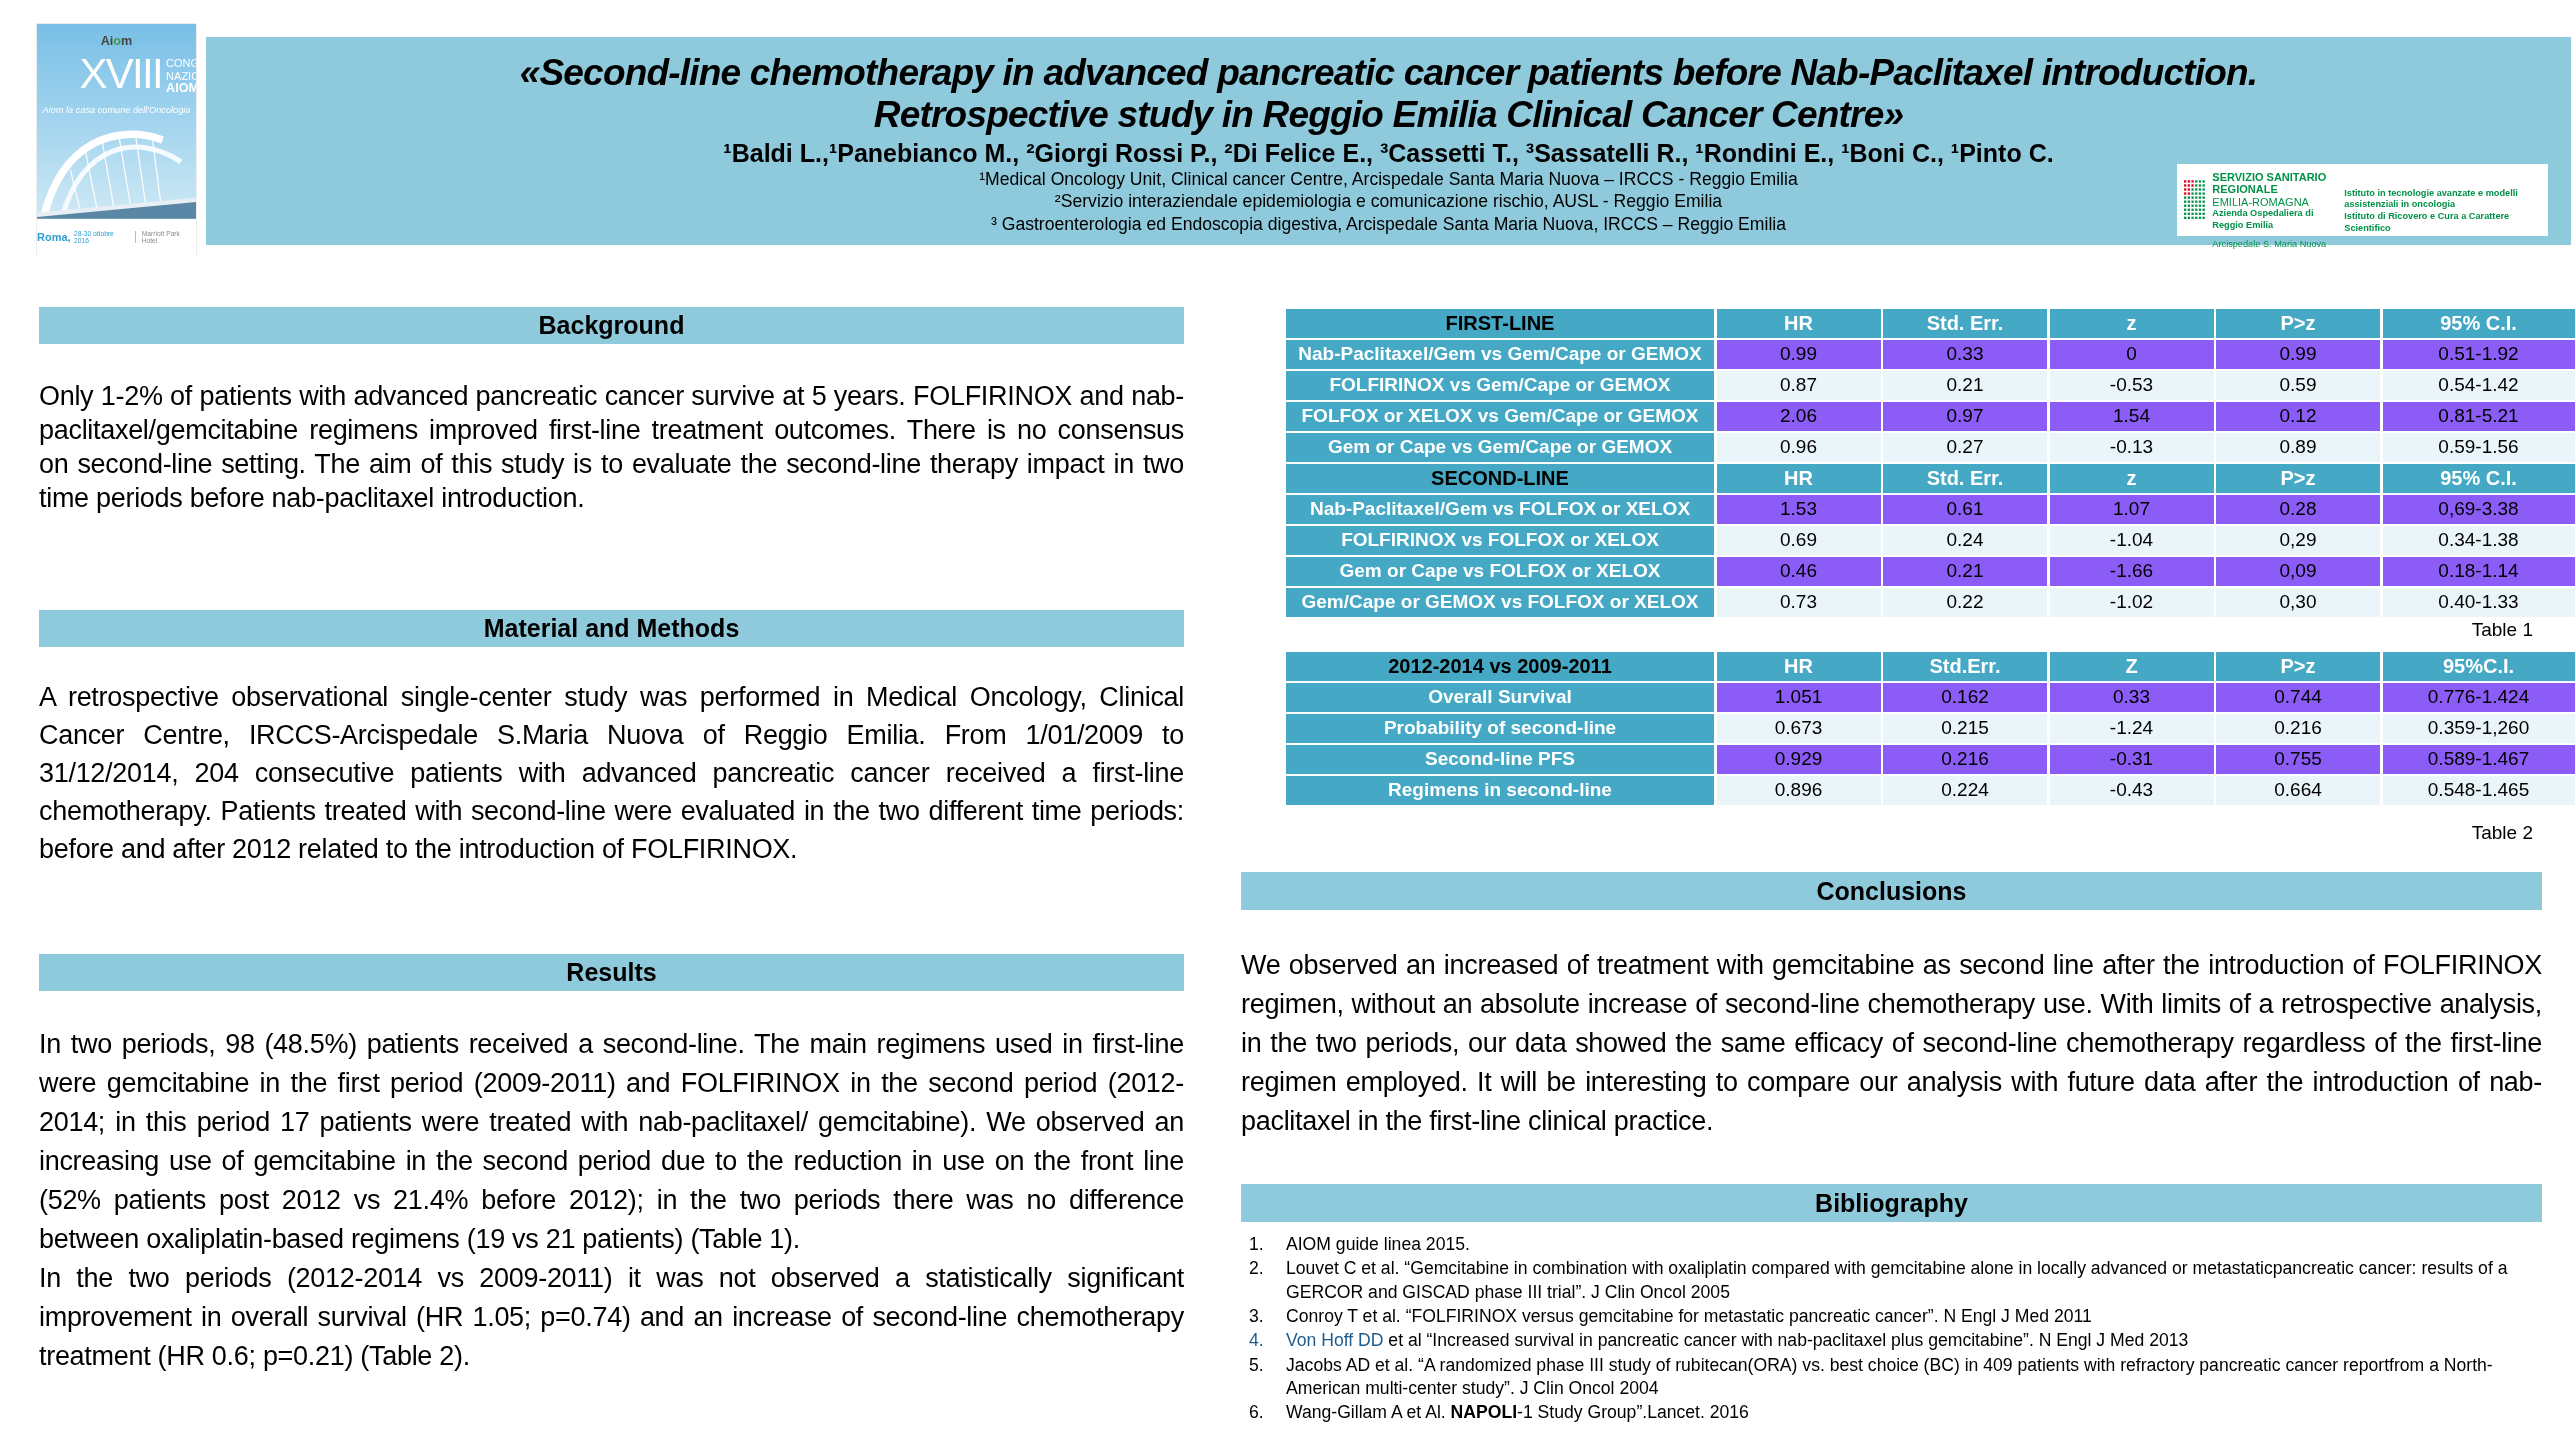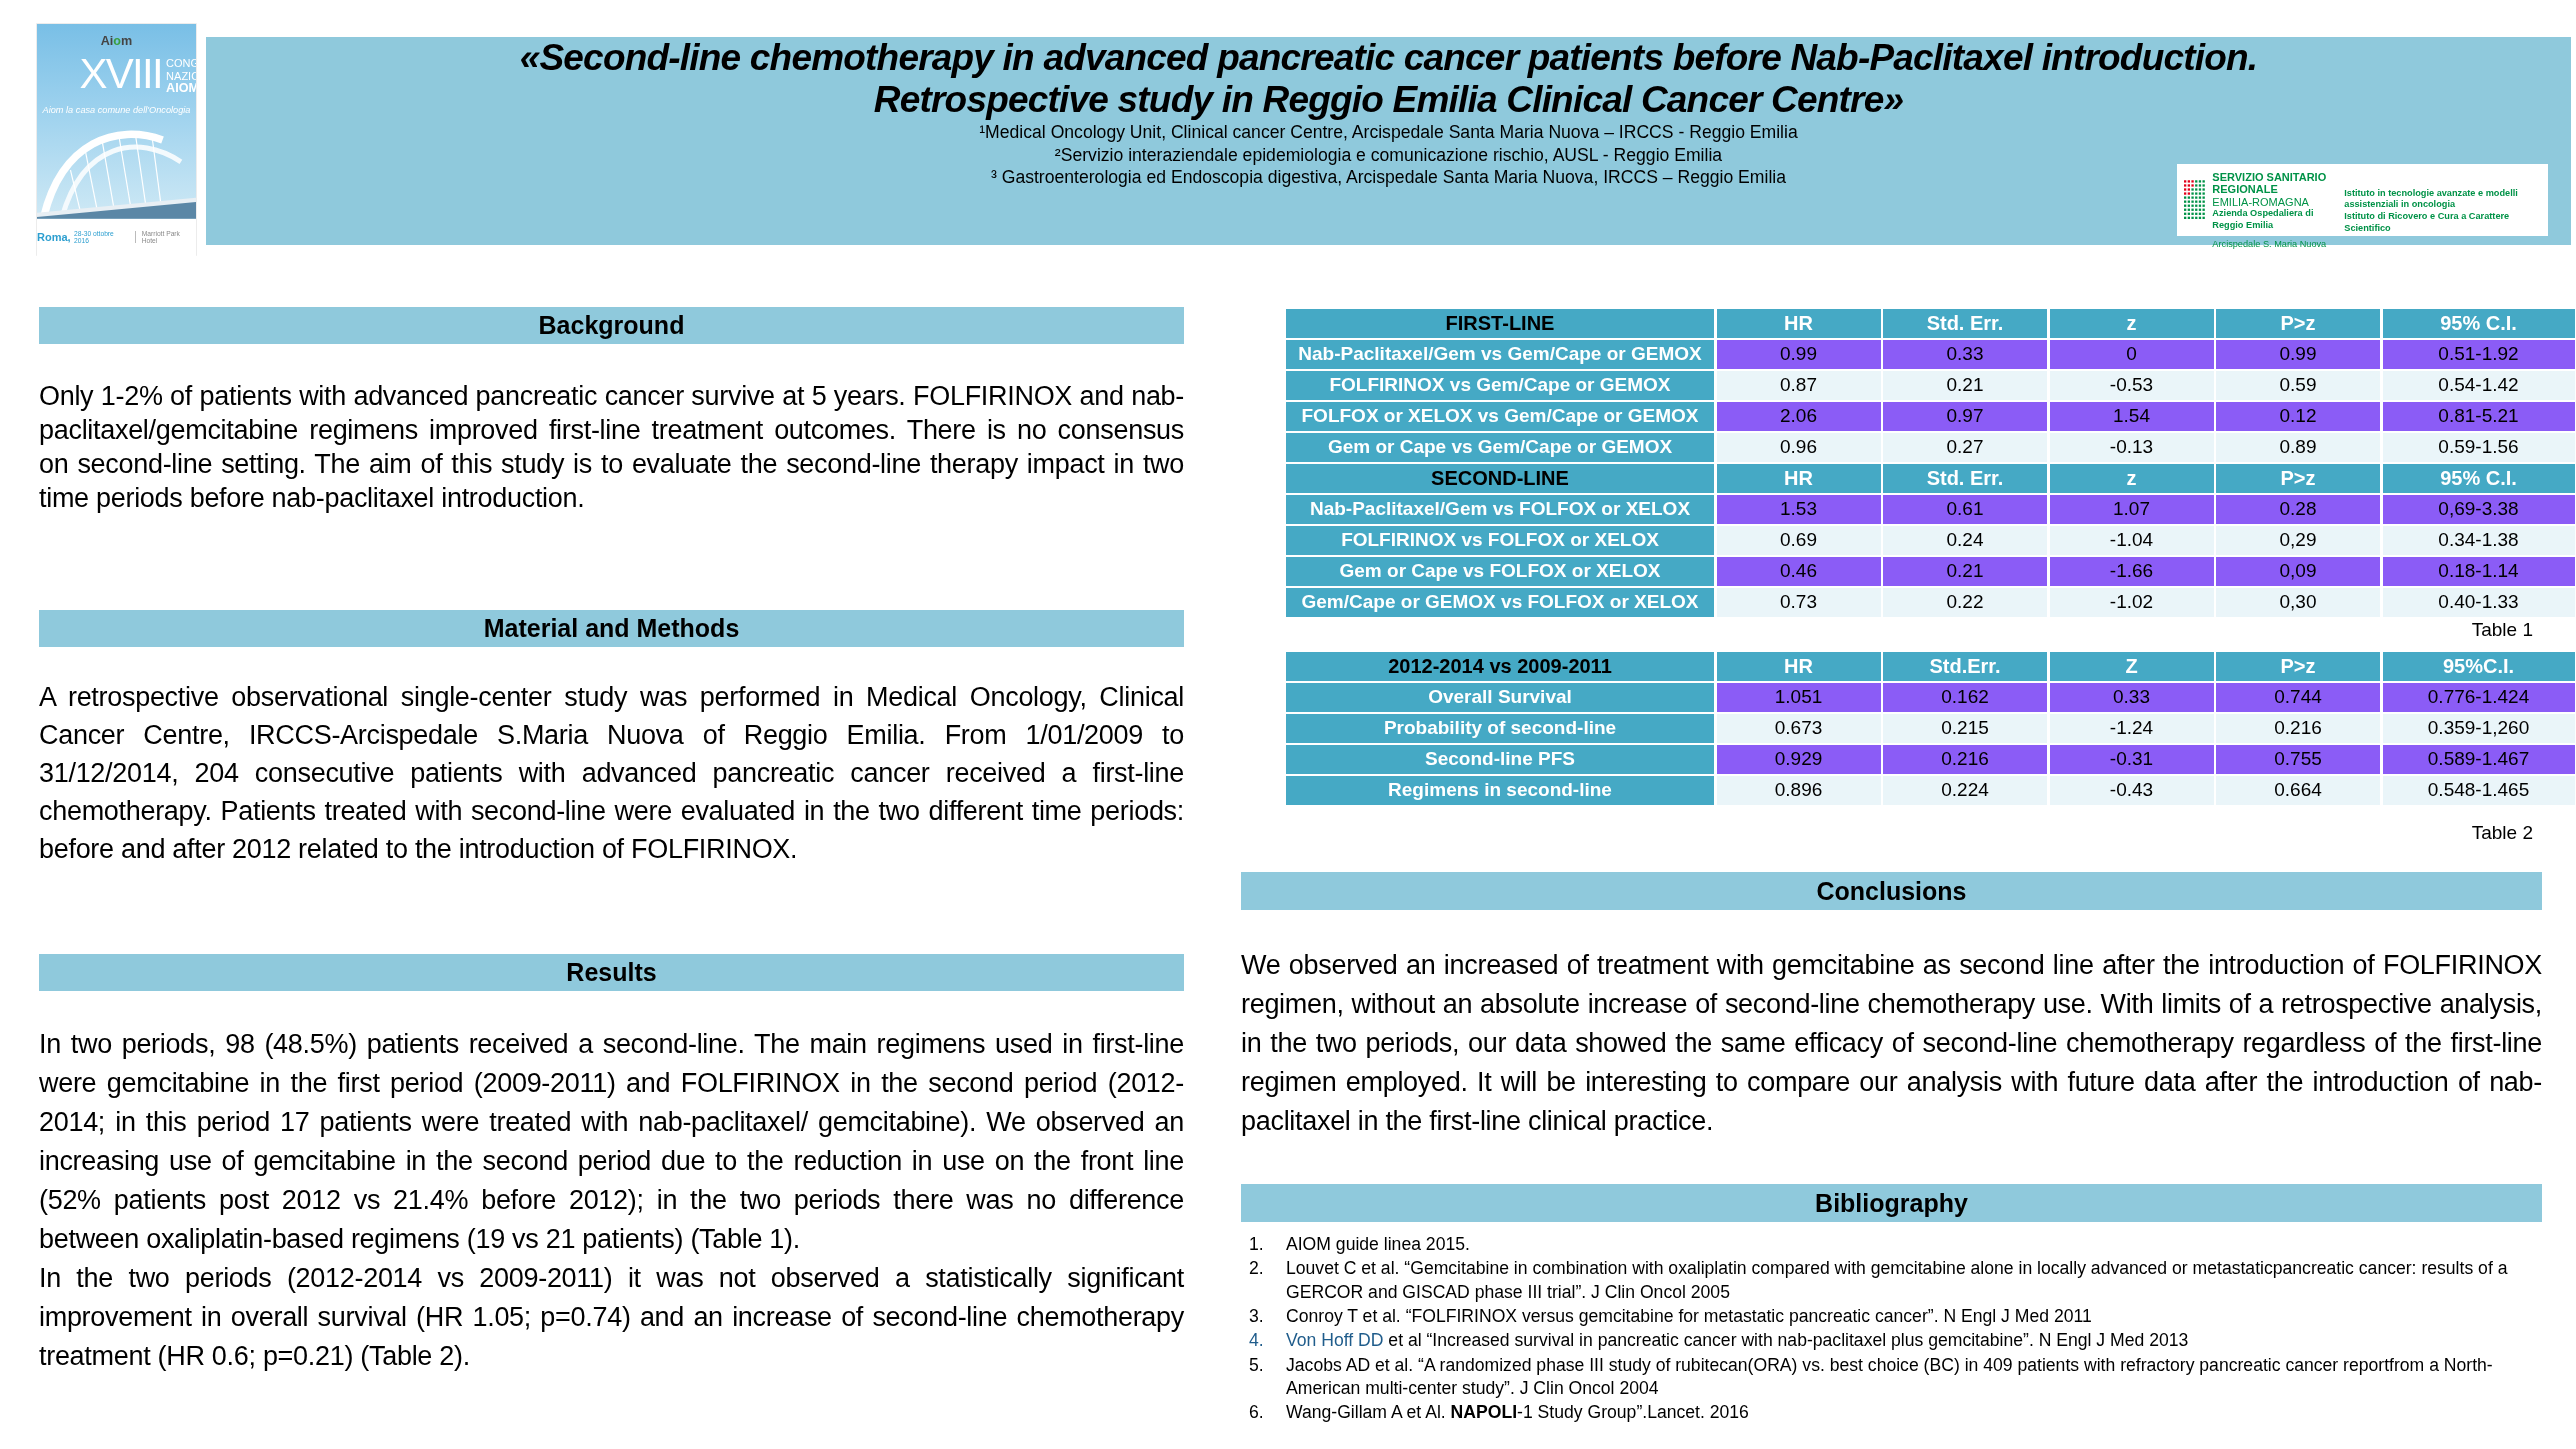--- a/index.html
+++ b/index.html
@@ -1,21 +1,21 @@
 <!DOCTYPE html>
 <html style="font-size:13.4px"><head>
 <meta charset="utf-8">
 <style>
   html,body{margin:0;padding:0;background:#fff;}
   #poster{position:relative;width:2576px;height:1449px;background:#ffffff;overflow:hidden;
           font-family:"Liberation Sans",sans-serif;color:#000;}
 
   
   .band{position:absolute;left:206px;top:37px;width:2365px;height:208px;background:#8FC9DC;}
-  .band-inner{position:absolute;left:0;top:0;width:100%;height:100%;display:flex;flex-direction:column;
+  .band-inner{position:absolute;left:0;top:15px;width:100%;height:100%;display:flex;flex-direction:column;
               align-items:center;padding-top:0;box-sizing:border-box;}
   .title-line{font-size:37px;font-weight:bold;font-style:italic;letter-spacing:-0.8px;line-height:42px;text-align:center;}
   .authors{font-size:25px;font-weight:bold;line-height:30px;margin-top:1.7px;text-align:center;}
   .affil{font-size:17.6px;line-height:22.6px;text-align:center;}
 
   
   .thumb{position:absolute;left:37px;top:23.5px;width:159px;height:231px;background:#1d4ed8;
          box-shadow:0 0 0 0.8px #e8e8e8;}
   .thumb-photo{position:absolute;left:0;top:0;width:159px;height:195px;
           background:linear-gradient(180deg,#79bfe6 0%,#9ed2ee 45%,#cfe9f5 100%);overflow:hidden;}
@@ -71,20 +71,21 @@
 </style>
 </head>
 <body>
 
 <div id="poster">
 
   <div class="band">
     <div class="band-inner">
       <div class="title-line">«Second-line chemotherapy in advanced pancreatic cancer patients before Nab-Paclitaxel introduction.</div>
       <div class="title-line">Retrospective study in Reggio Emilia Clinical Cancer Centre»</div>
+      <div class="authors">¹Baldi L.,¹Panebianco M., ²Giorgi Rossi P., ²Di Felice E., ³Cassetti T., ³Sassatelli R., ¹Rondini E., ¹Boni C., ¹Pinto C.</div>
       <div class="affil">¹Medical Oncology Unit, Clinical cancer Centre, Arcispedale Santa Maria Nuova – IRCCS -  Reggio Emilia</div>
       <div class="affil">²Servizio interaziendale epidemiologia e comunicazione rischio, AUSL  - Reggio Emilia</div>
       <div class="affil">³ Gastroenterologia ed Endoscopia digestiva, Arcispedale Santa Maria Nuova, IRCCS – Reggio Emilia</div>
     </div>
 
   </div>
 
   <div class="thumb">
     <div class="thumb-photo">
       <div class="aiom-mini"><span>Ai</span><span class="o">o</span><span>m</span></div>

